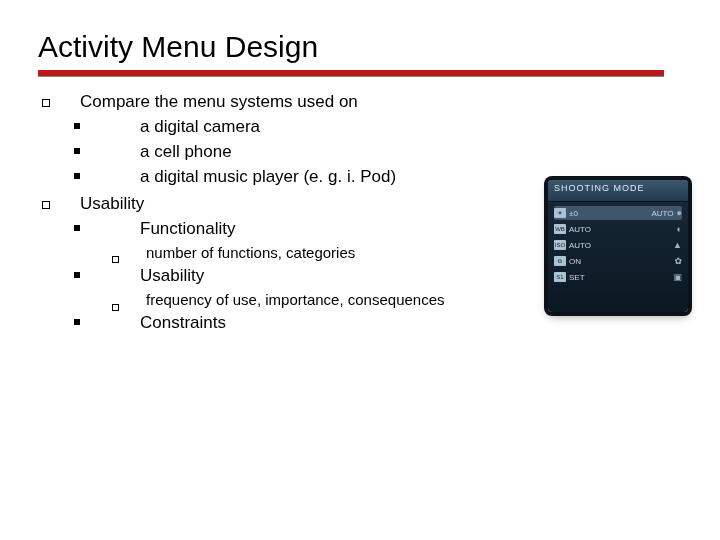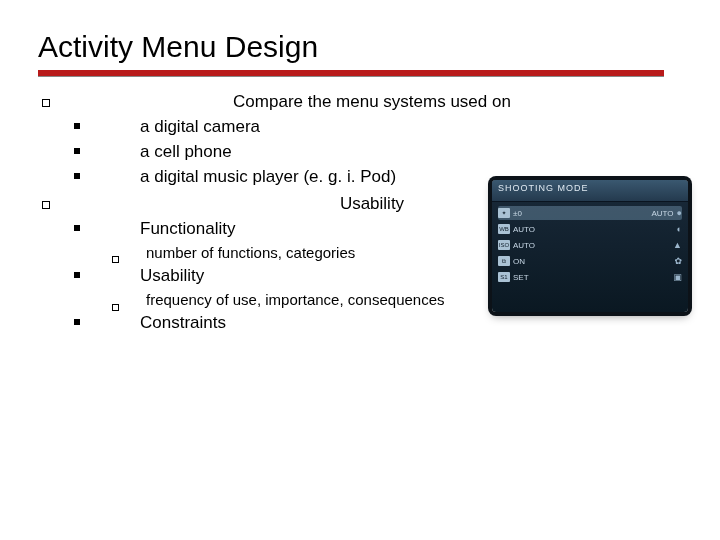--- a/index.html
+++ b/index.html
@@ -29,21 +29,20 @@
     margin-bottom: 14px;
   }
   .content {
     font-size: 17px;
     color: #000;
     line-height: 1.35;
   }
   .lvl1 {
     display: flex;
     margin-bottom: 2px;
-    text-align: center;
   }
   .lvl1 .bullet-o {
     width: 38px;
     flex-shrink: 0;
     text-align: left;
     padding-left: 4px;
     font-size: 12px;
     color: #000;
     position: relative;
     top: 4px;
@@ -106,21 +105,21 @@
     width: 6px;
     height: 6px;
     background: #000;
   }
 
   
   .camera {
     position: absolute;
     right: 32px;
     top: 180px;
-    width: 196px;
+    width: 140px;
     height: 132px;
     background: linear-gradient(180deg,#1a2a3a,#0a1822);
     border-radius: 4px;
     box-shadow: 0 0 0 4px #0c1218, 0 4px 10px rgba(0,0,0,0.4);
     overflow: hidden;
   }
   .cam-header {
     height: 18px;
     background: linear-gradient(180deg,#3a5870,#243a4e);
     color: #dfeaf2;

